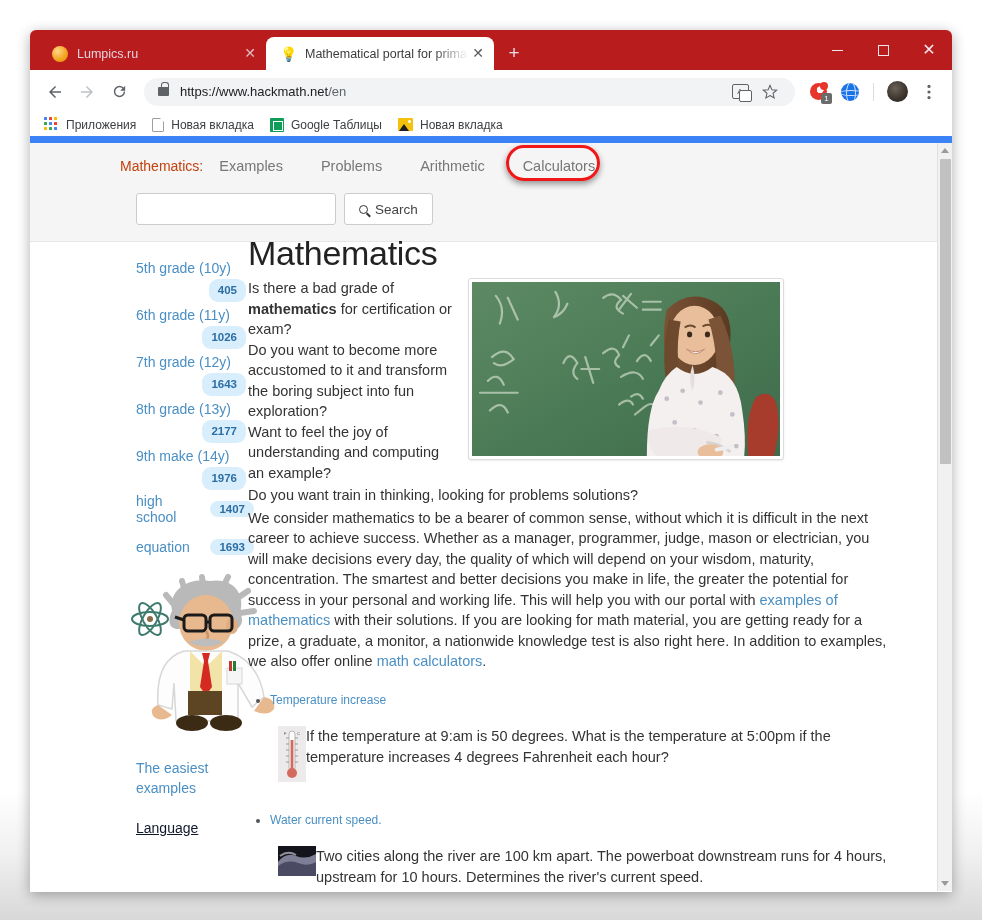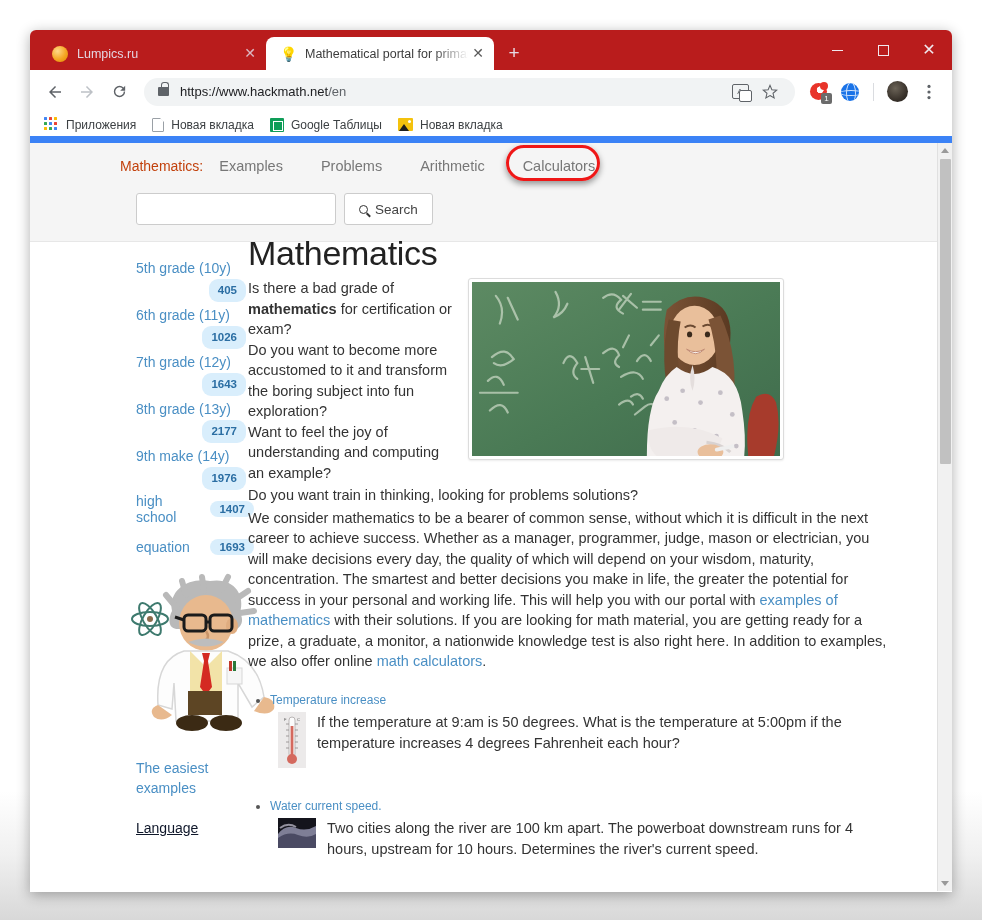--- a/index.html
+++ b/index.html
@@ -443,23 +443,22 @@
   .bold { font-weight: bold; }
   ul.problems {
     margin: 18px 0 0 0;
     padding-left: 22px;
   }
   ul.problems > li { margin-bottom: 24px; }
   ul.problems > li::marker { color: #555; font-size: 12px; }
   .prob-title { color: #4a8fc4; font-size: 12px; }
   .prob-body {
     display: flex;
-    margin-top: 4px;
+    margin-top: 18px;
     padding-left: 8px;
-    gap: 11px;
   }
   .prob-body .ptext {
     font-size: 14.5px;
     line-height: 21px;
     color: #333;
     flex: 1 1 auto;
   }
   .thumb { flex: 0 0 auto; }
 
   

